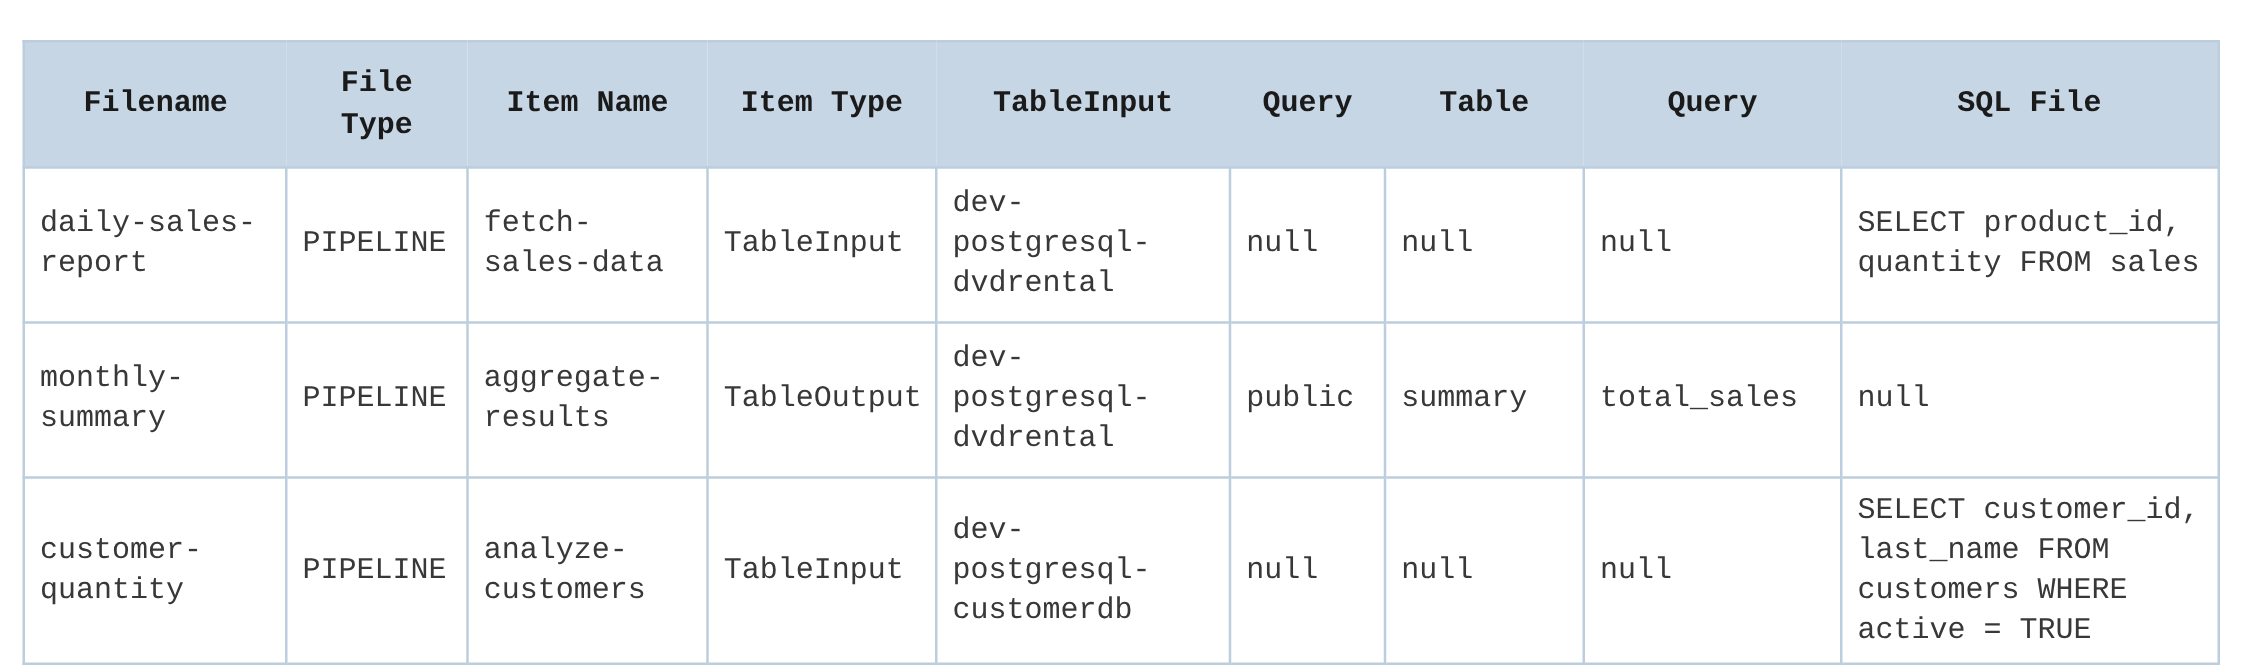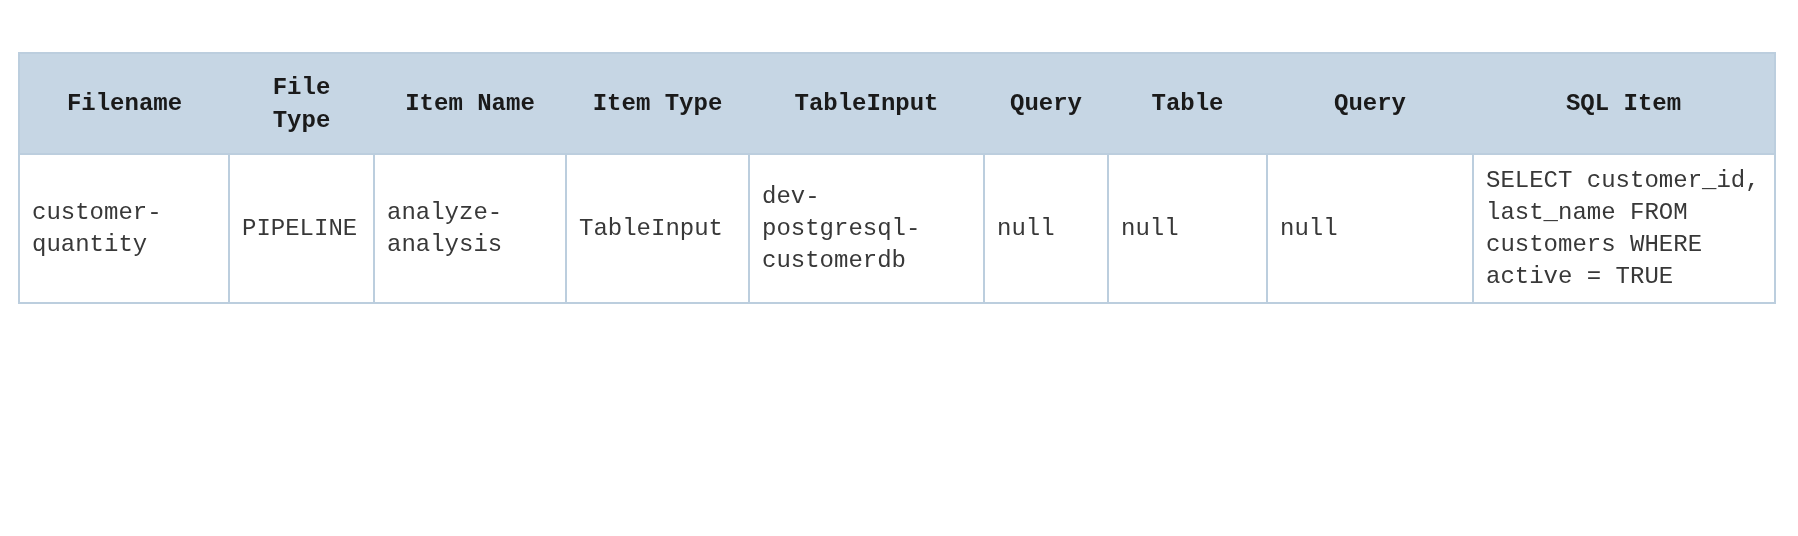--- a/index.html
+++ b/index.html
@@ -6,21 +6,21 @@
     margin: 0;
     padding: 0;
     background: var(--page-bg, #ffffff);
   }
   body {
     width: 1798px;
     height: 536px;
     font-family: "Liberation Mono", "DejaVu Sans Mono", monospace;
   }
   .table-wrap {
-    padding: 52px 0 0 18px;
+    padding: 32px 0 0 18px;
   }
   table.items-table {
     border-collapse: collapse;
     table-layout: fixed;
     width: 1756px;
     border: 2px solid var(--border, #bccede);
   }
   col.c-filename   { width: 210px; }
   col.c-filetype   { width: 145px; }
   col.c-itemname   { width: 192px; }
@@ -79,30 +79,61 @@
       <tr>
         <th>Filename</th>
         <th>File
 Type</th>
         <th>Item Name</th>
         <th>Item Type</th>
         <th>TableInput</th>
         <th>Query</th>
         <th>Table</th>
         <th>Query</th>
-        <th>SQL Item</th>
+        <th>SQL File</th>
       </tr>
     </thead>
     <tbody>
+      <tr class="row-1">
+        <td>daily-sales-
+report</td>
+        <td>PIPELINE</td>
+        <td>fetch-
+sales-data</td>
+        <td>TableInput</td>
+        <td>dev-
+postgresql-
+dvdrental</td>
+        <td>null</td>
+        <td>null</td>
+        <td>null</td>
+        <td>SELECT product_id,
+quantity FROM sales</td>
+      </tr>
+      <tr class="row-2">
+        <td>monthly-
+summary</td>
+        <td>PIPELINE</td>
+        <td>aggregate-
+results</td>
+        <td>TableOutput</td>
+        <td>dev-
+postgresql-
+dvdrental</td>
+        <td>public</td>
+        <td>summary</td>
+        <td>total_sales</td>
+        <td>null</td>
+      </tr>
       <tr class="row-3">
         <td>customer-
 quantity</td>
         <td>PIPELINE</td>
         <td>analyze-
-analysis</td>
+customers</td>
         <td>TableInput</td>
         <td>dev-
 postgresql-
 customerdb</td>
         <td>null</td>
         <td>null</td>
         <td>null</td>
         <td>SELECT customer_id,
 last_name FROM
 customers WHERE

